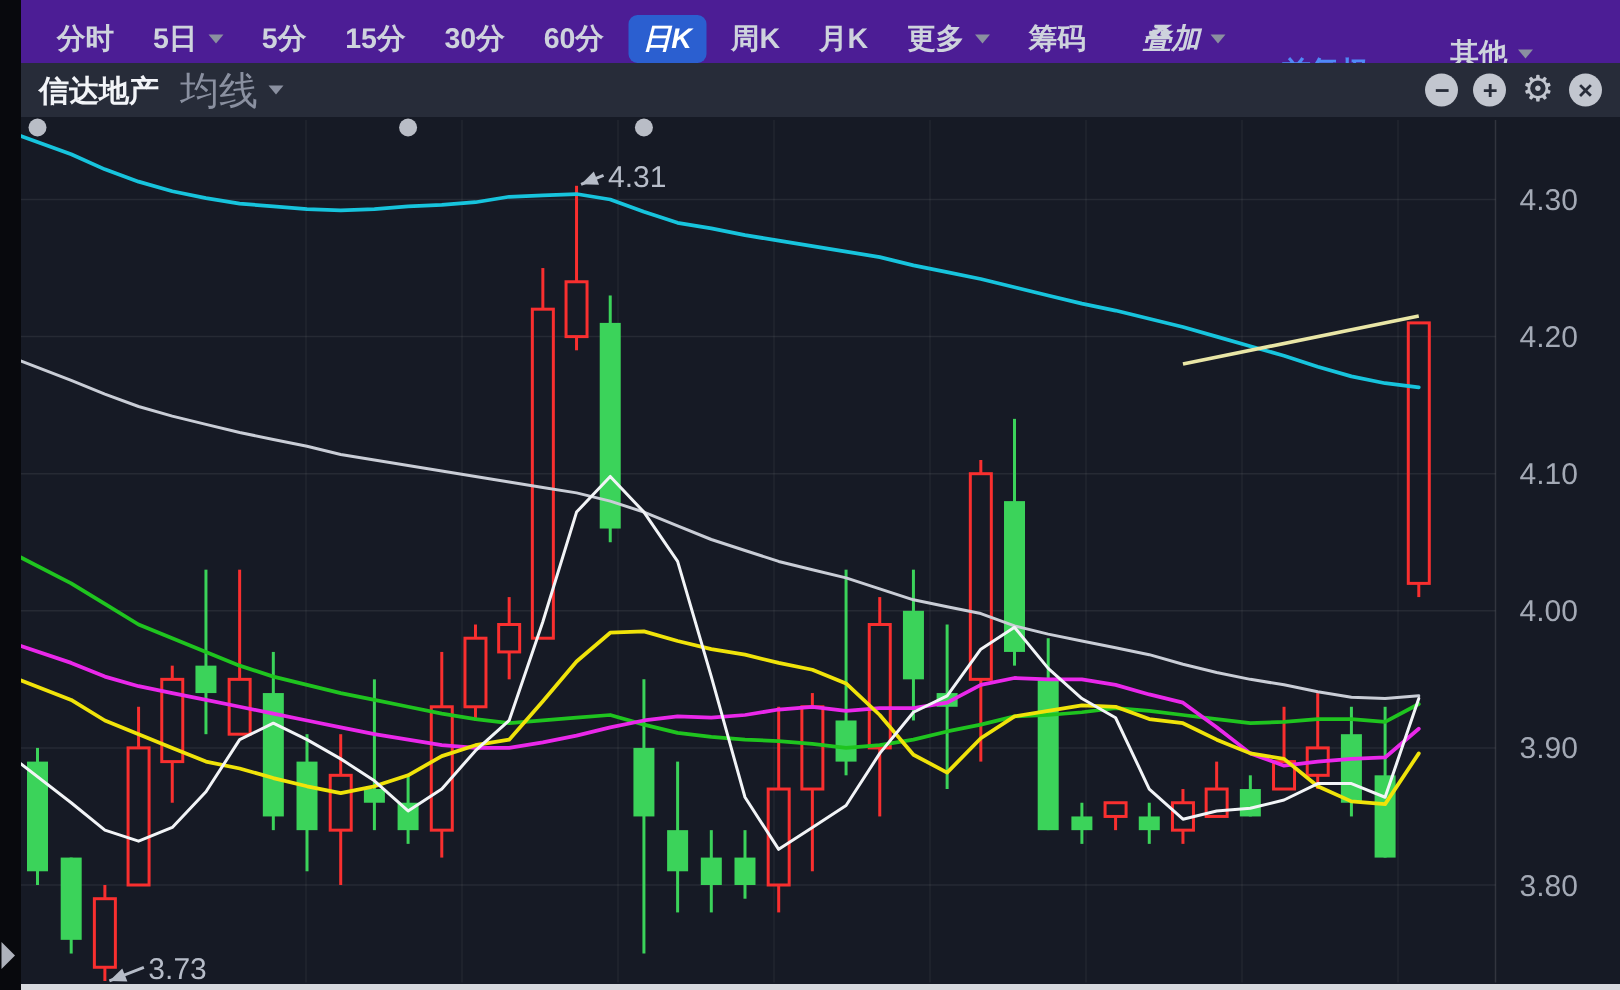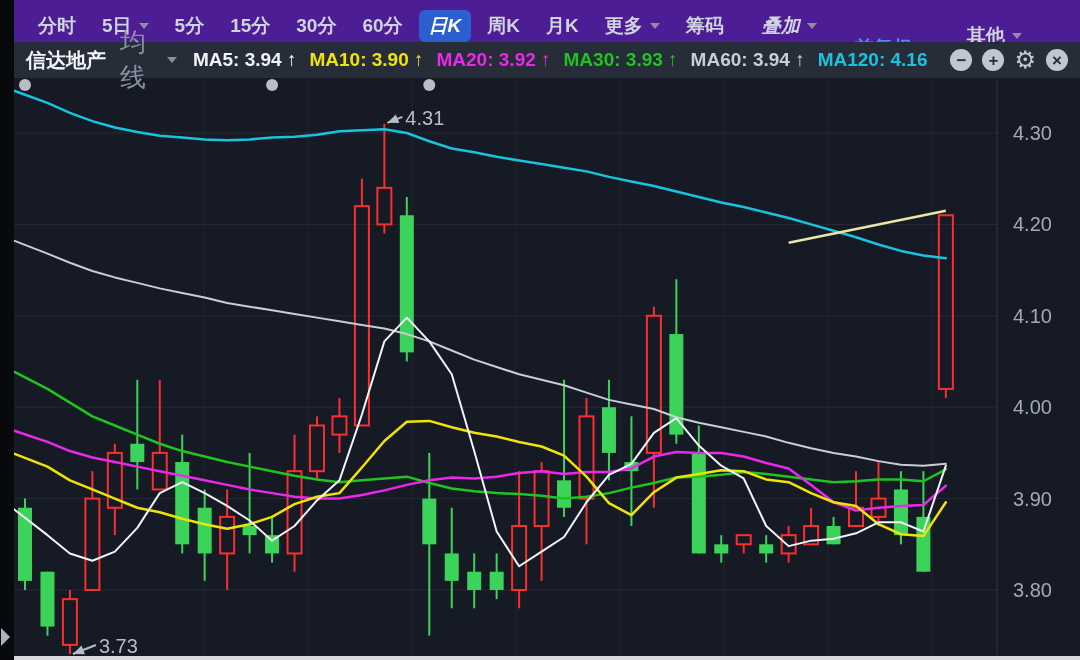--- a/index.html
+++ b/index.html
@@ -253,28 +253,20 @@
         </span>
       </span>
     </div>
 
   <div class="ma-bar">
     <span class="stock-name">信达地产</span>
     <span class="ind-label">
       <span>均线</span>
       <span class="chev"></span>
     </span>
-    <span id="ma-items" style="display:flex;align-items:center;">
-        <span class="ma-item" style="color: rgb(242, 244, 247);">MA5: 3.94 ↑</span>
-        <span class="ma-item" style="color: rgb(240, 227, 10);">MA10: 3.90 ↑</span>
-        <span class="ma-item" style="color: rgb(234, 40, 234);">MA20: 3.92 ↑</span>
-        <span class="ma-item" style="color: rgb(31, 196, 31);">MA30: 3.93 ↑</span>
-        <span class="ma-item" style="color: rgb(201, 205, 214);">MA60: 3.94 ↑</span>
-        <span class="ma-item" style="color: rgb(23, 196, 221);">MA120: 4.16</span>
-      </span>
     <span class="ma-bar-icons">
       <span class="circle-btn">−</span>
       <span class="circle-btn">+</span>
       <span class="gear-btn">⚙</span>
       <span class="circle-btn">×</span>
     </span>
   </div>
 
   <div class="left-strip">
     <div class="expand-handle"></div>

